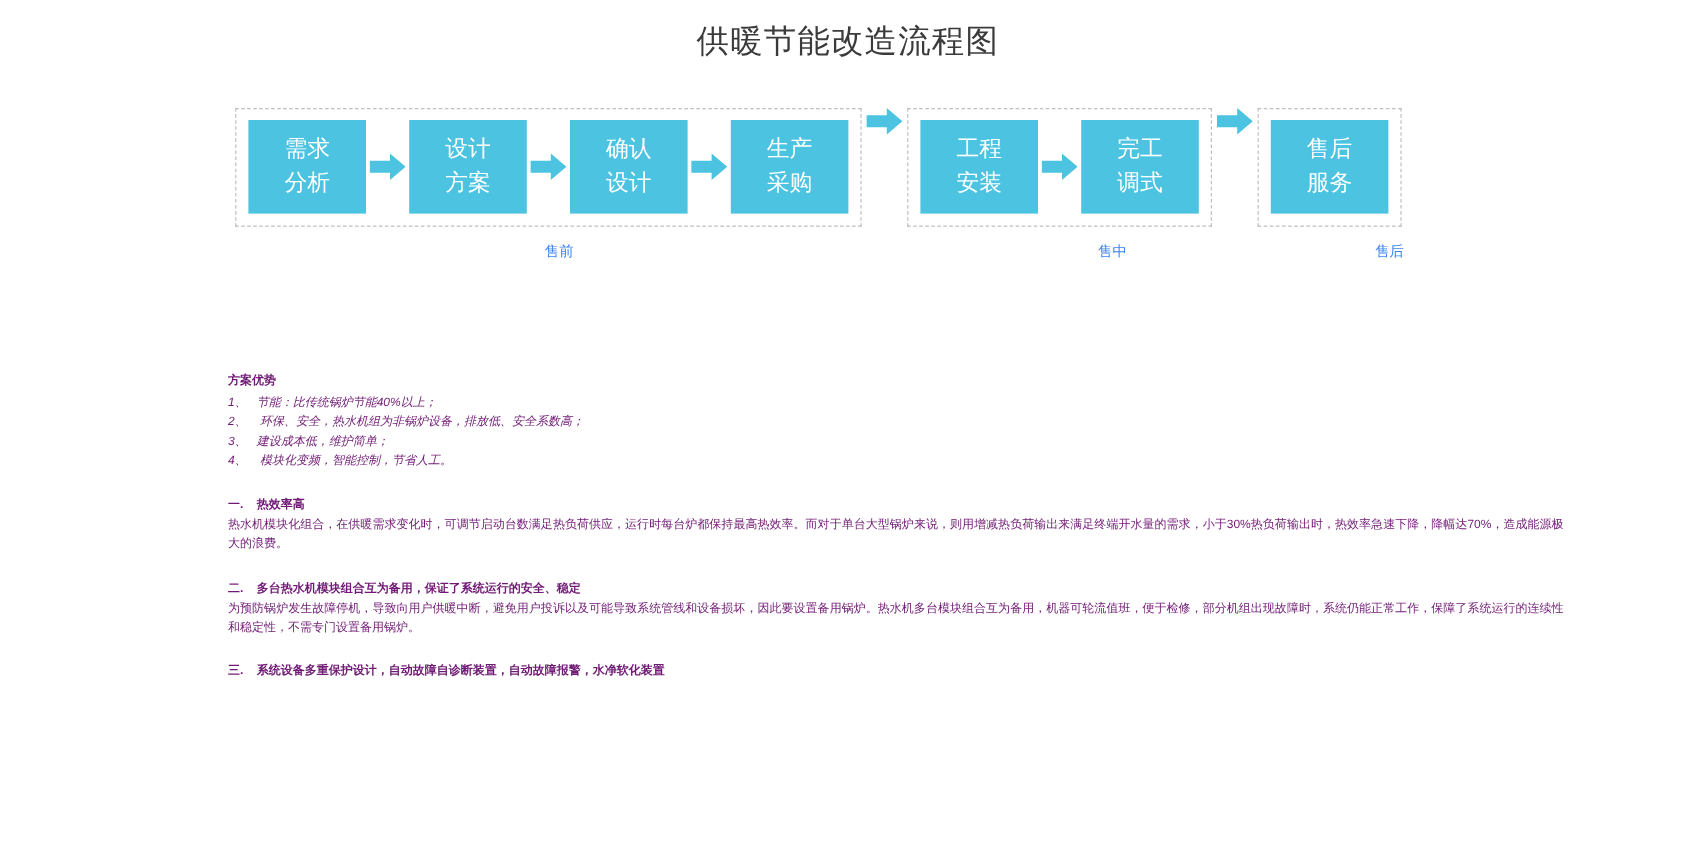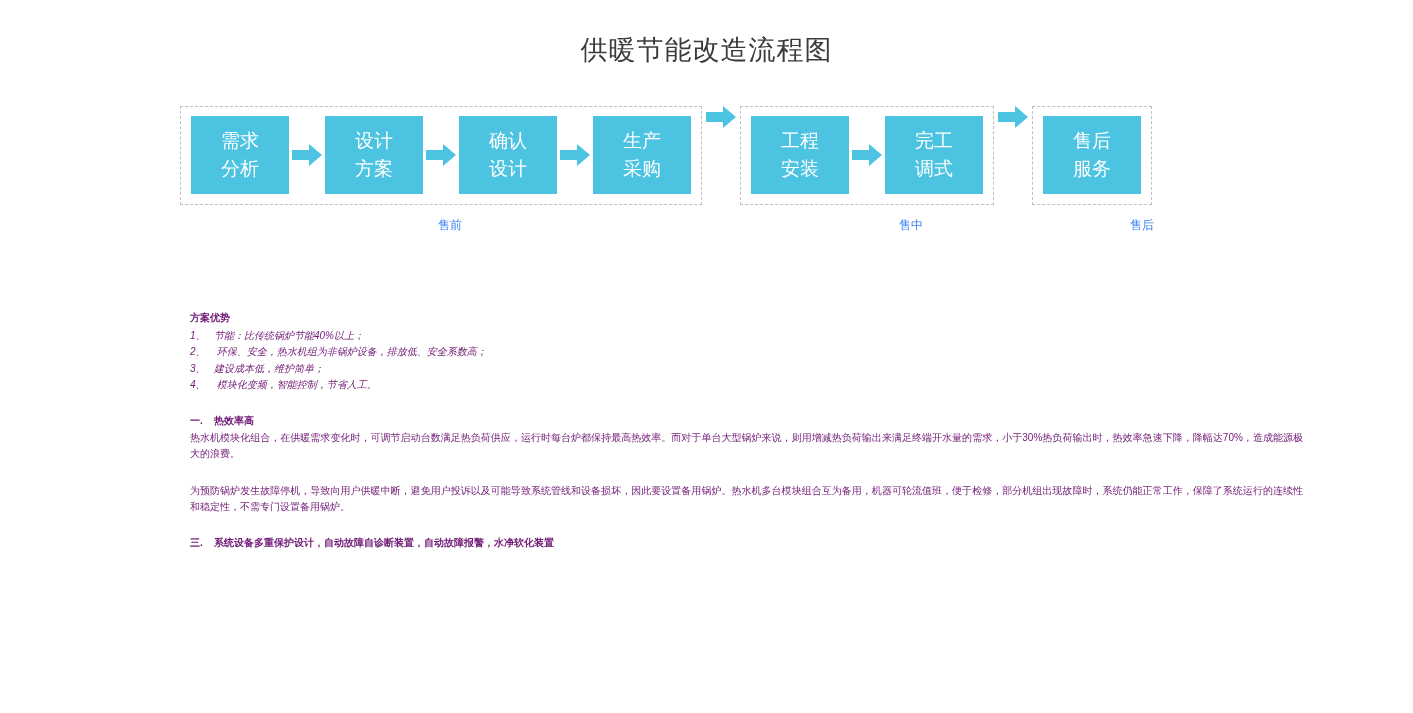--- a/index.html
+++ b/index.html
@@ -15,29 +15,30 @@
     overflow: hidden;
     position: relative;
   }
 
   .page-title {
     text-align: center;
     font-size: 27px;
     color: #3b3b3b;
     font-weight: normal;
     margin: 0;
-    padding-top: 32px;
+    padding-top: 16px;
     letter-spacing: 1px;
   }
 
   
   .flow-wrap {
     position: relative;
     margin-top: 38px;
     height: 150px;
+    padding-left: 16px;
   }
   .flow-row {
     display: flex;
     align-items: flex-start;
     justify-content: flex-start;
     padding-left: 180px;
   }
   .phase-group {
     border: 1px dashed #bfbfbf;
     padding: 9px 10px 10px 10px;
@@ -213,20 +214,21 @@
     <li>3、   建设成本低，维护简单；</li>
     <li>4、    模块化变频，智能控制，节省人工。</li>
   </ul>
 
   <div class="section">
     <div class="section-heading">一.    热效率高</div>
     <div class="section-body">热水机模块化组合，在供暖需求变化时，可调节启动台数满足热负荷供应，运行时每台炉都保持最高热效率。而对于单台大型锅炉来说，则用增减热负荷输出来满足终端开水量的需求，小于30%热负荷输出时，热效率急速下降，降幅达70%，造成能源极大的浪费。</div>
   </div>
 
   <div class="section">
+    <div class="section-heading">二.    多台热水机模块组合互为备用，保证了系统运行的安全、稳定</div>
     <div class="section-body">为预防锅炉发生故障停机，导致向用户供暖中断，避免用户投诉以及可能导致系统管线和设备损坏，因此要设置备用锅炉。热水机多台模块组合互为备用，机器可轮流值班，便于检修，部分机组出现故障时，系统仍能正常工作，保障了系统运行的连续性和稳定性，不需专门设置备用锅炉。</div>
   </div>
 
   <div class="section">
     <div class="section-heading">三.    系统设备多重保护设计，自动故障自诊断装置，自动故障报警，水净软化装置</div>
   </div>
 
 </div>
 
 </body></html>

